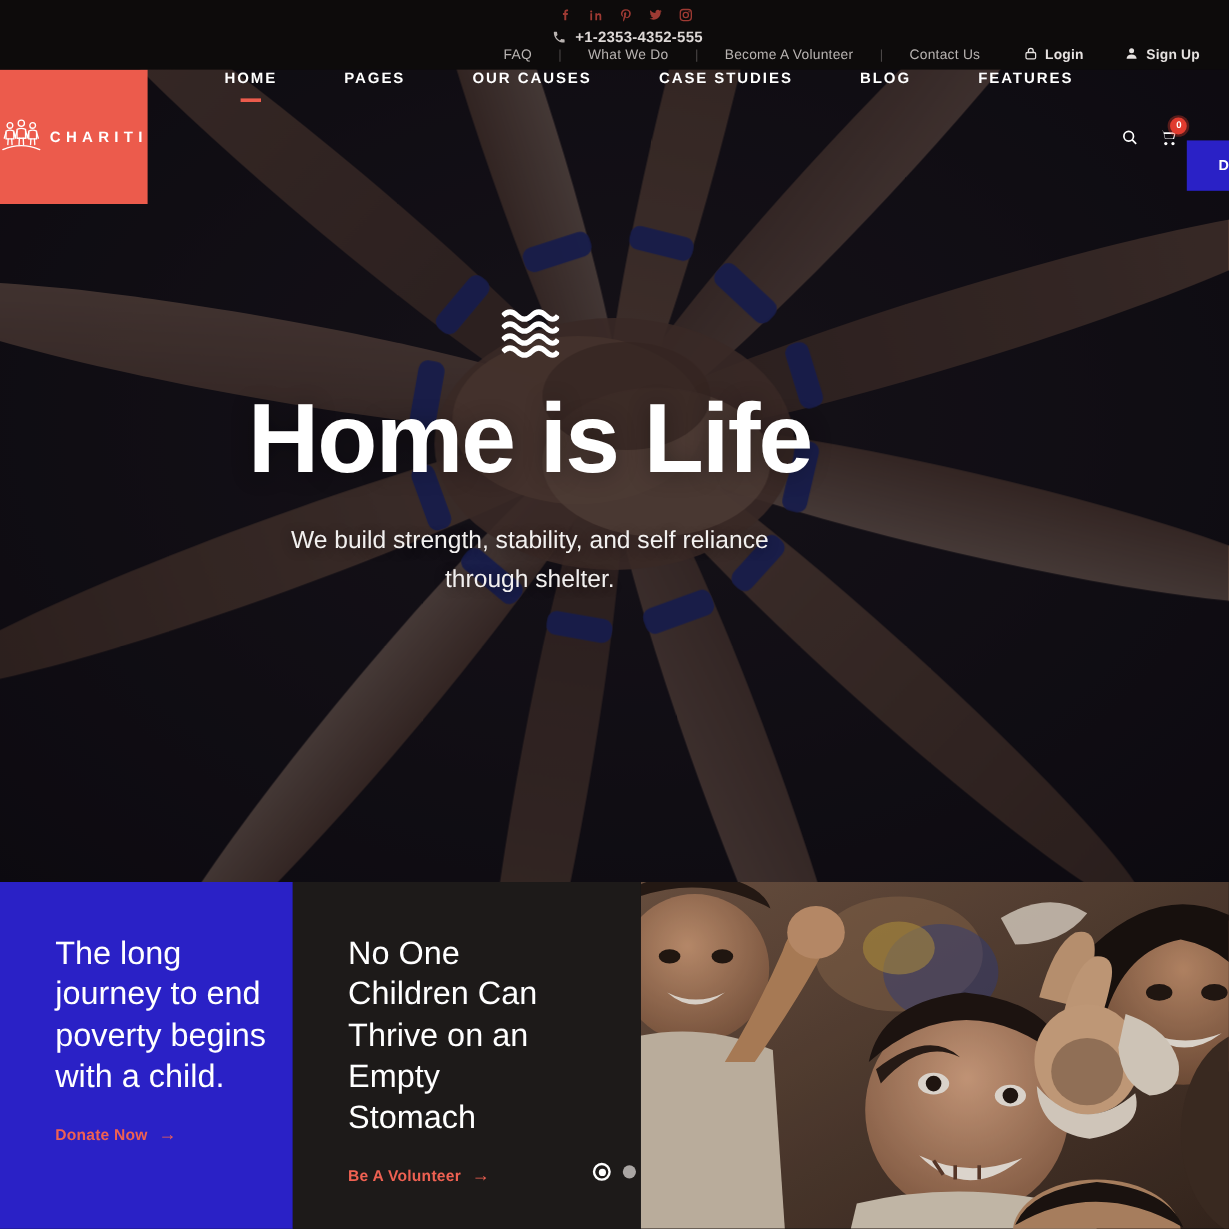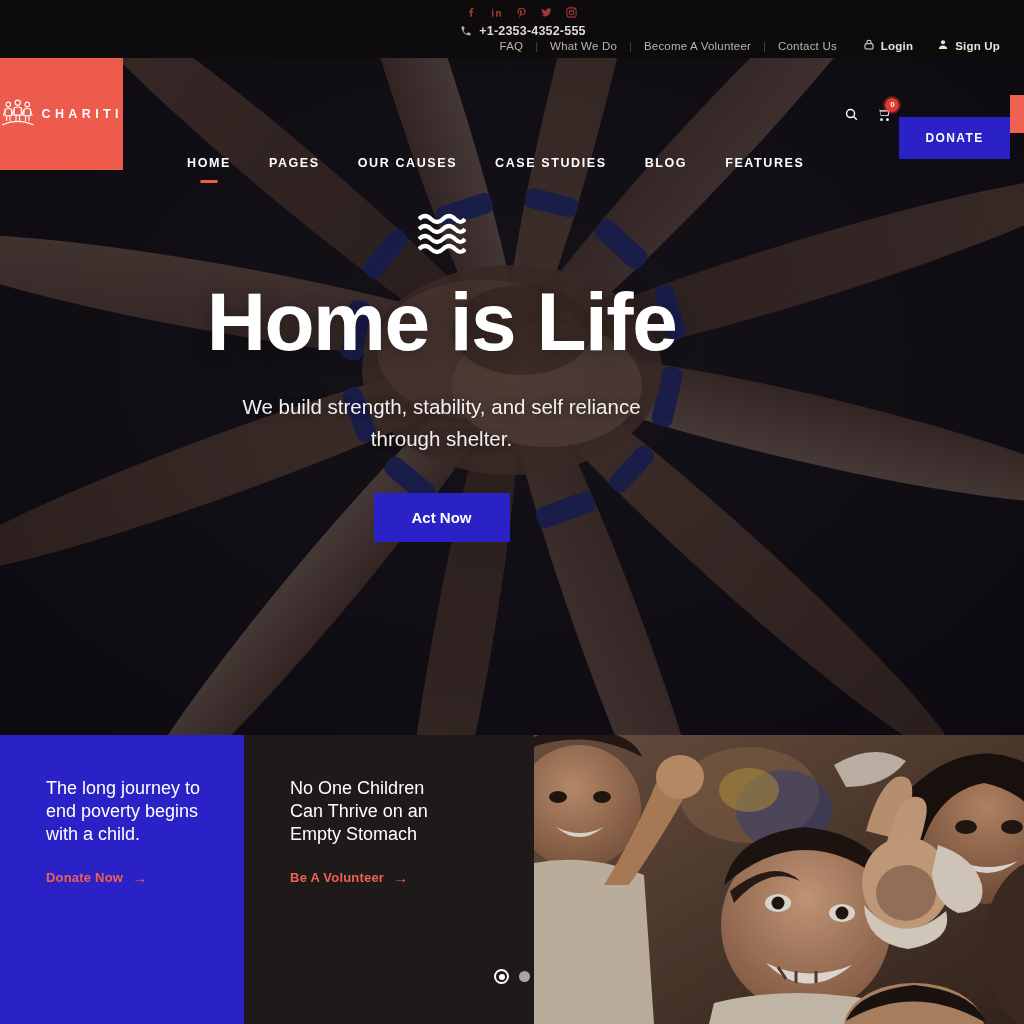--- a/index.html
+++ b/index.html
@@ -28,21 +28,21 @@
   }
   .social a svg { display: block; }
   .phone {
     display: flex; align-items: center; gap: 7px; margin-left: 22px;
     color: #ddd8d6; font-size: 12.5px; font-weight: bold; letter-spacing: .2px;
   }
   .phone .ph-icon { color: #b9b3b1; display: flex; }
 
   .topnav {
     margin-left: auto; margin-right: 14px;
-    display: flex; align-items: center; gap: 0;
+    display: flex; align-items: center; gap: 10px;
     font-size: 11.5px; color: #b9b4b2;
   }
   .topnav a {
     color: #b9b4b2; text-decoration: none; padding: 0 12px; letter-spacing: .2px;
     white-space: nowrap;
   }
   .topnav .sep { color: #4a4646; font-size: 11px; }
   .topnav .authlink {
     display: flex; align-items: center; gap: 6px; color: #e6e2e0;
     font-weight: bold; font-size: 11.5px; text-decoration: none;
@@ -69,21 +69,21 @@
     width: 123px; height: 112px; background: #ec5b4c;
     display: flex; flex-direction: row; align-items: center; justify-content: center;
     text-decoration: none; gap: 2px;
   }
   .logo .logo-mark { width: 56px; height: 48px; }
   .logo .logo-text {
     color: #fff; font-size: 12.5px; font-weight: bold; letter-spacing: 4.4px;
     padding-left: 4px;
   }
   .mainnav {
-    display: flex; align-items: flex-end; margin-left: 45px; gap: 0;
+    display: flex; align-items: flex-start; margin-left: 45px; gap: 18px;
   }
   .mainnav .nav-item {
     position: relative; color: #fff; text-decoration: none;
     font-size: 12.5px; font-weight: bold; letter-spacing: 1.6px;
     padding: 0 19px; white-space: nowrap;
   }
   .mainnav .nav-item.active::after {
     content: ""; position: absolute; left: 50%; transform: translateX(-50%);
     bottom: -13px; width: 17px; height: 3px; background: #ec5b4c;
   }
@@ -156,21 +156,21 @@
     position: absolute; top: 735px; left: 0; width: 1024px; height: 289px;
     display: flex;
   }
   .panel { position: relative; overflow: hidden; }
   .panel-blue { width: 256px; background: #2a21c6; }
   .panel-dark { width: 304px; background: #1d1a19; }
   .panel-photo { width: 514px; position: relative; }
   .panel-inner { padding: 42px 0 0 46px; }
   .panel-dark .panel-inner { padding-left: 46px; }
   .panel-head {
-    color: #fff; font-size: 18px; line-height: 1.27; font-weight: normal;
+    color: #fff; font-size: 27px; line-height: 1.27; font-weight: normal;
     max-width: 180px;
   }
   .panel-dark .panel-head { max-width: 160px; }
   .panel-link {
     display: inline-flex; align-items: center; gap: 9px;
     margin-top: 24px; color: #ef6152; font-size: 13px; font-weight: bold;
     text-decoration: none; letter-spacing: .2px;
   }
   .panel-blue .panel-link { color: #ef6152; }
   .arrow { font-size: 15px; line-height: 1; }
@@ -300,21 +300,20 @@
     <svg class="wave-mark" width="48" height="42" viewBox="0 0 48 42">
       <g stroke="#ffffff" stroke-width="4.2" fill="none" stroke-linecap="butt">
         <path d="M1 6 Q 7 0, 13 6 T 25 6 T 37 6 T 47 6"></path>
         <path d="M1 16 Q 7 10, 13 16 T 25 16 T 37 16 T 47 16"></path>
         <path d="M1 26 Q 7 20, 13 26 T 25 26 T 37 26 T 47 26"></path>
         <path d="M1 36 Q 7 30, 13 36 T 25 36 T 37 36 T 47 36"></path>
       </g>
     </svg>
     <h1 class="hero-title">Home is Life</h1>
     <p class="hero-sub">We build strength, stability, and self reliance through shelter.</p>
-    <a class="hero-cta" href="#">Act Now</a>
   </div>
 
   <div class="dots">
     <button class="dot active"></button>
     <button class="dot"></button>
   </div>
 
   <div class="topbar">
     <div class="social">
       <a href="#" aria-label="Facebook">

